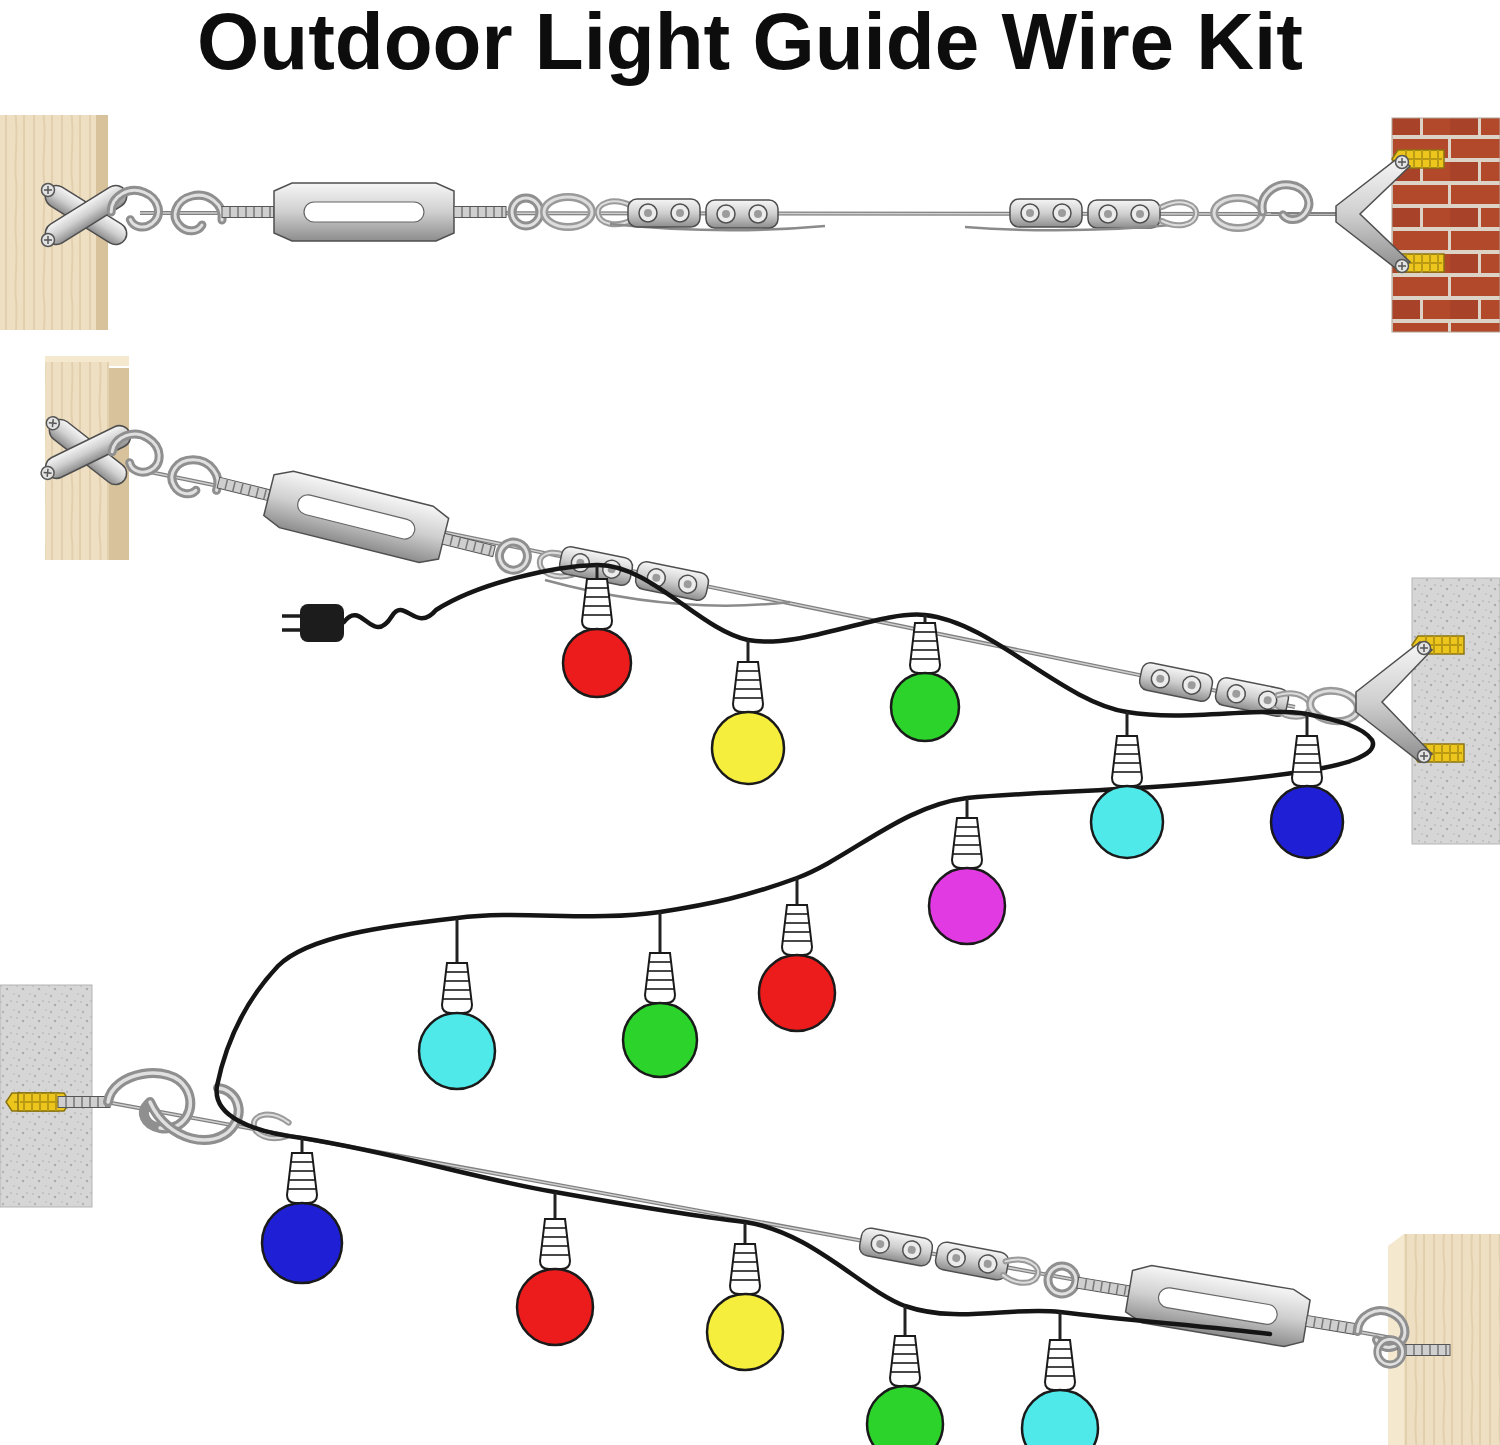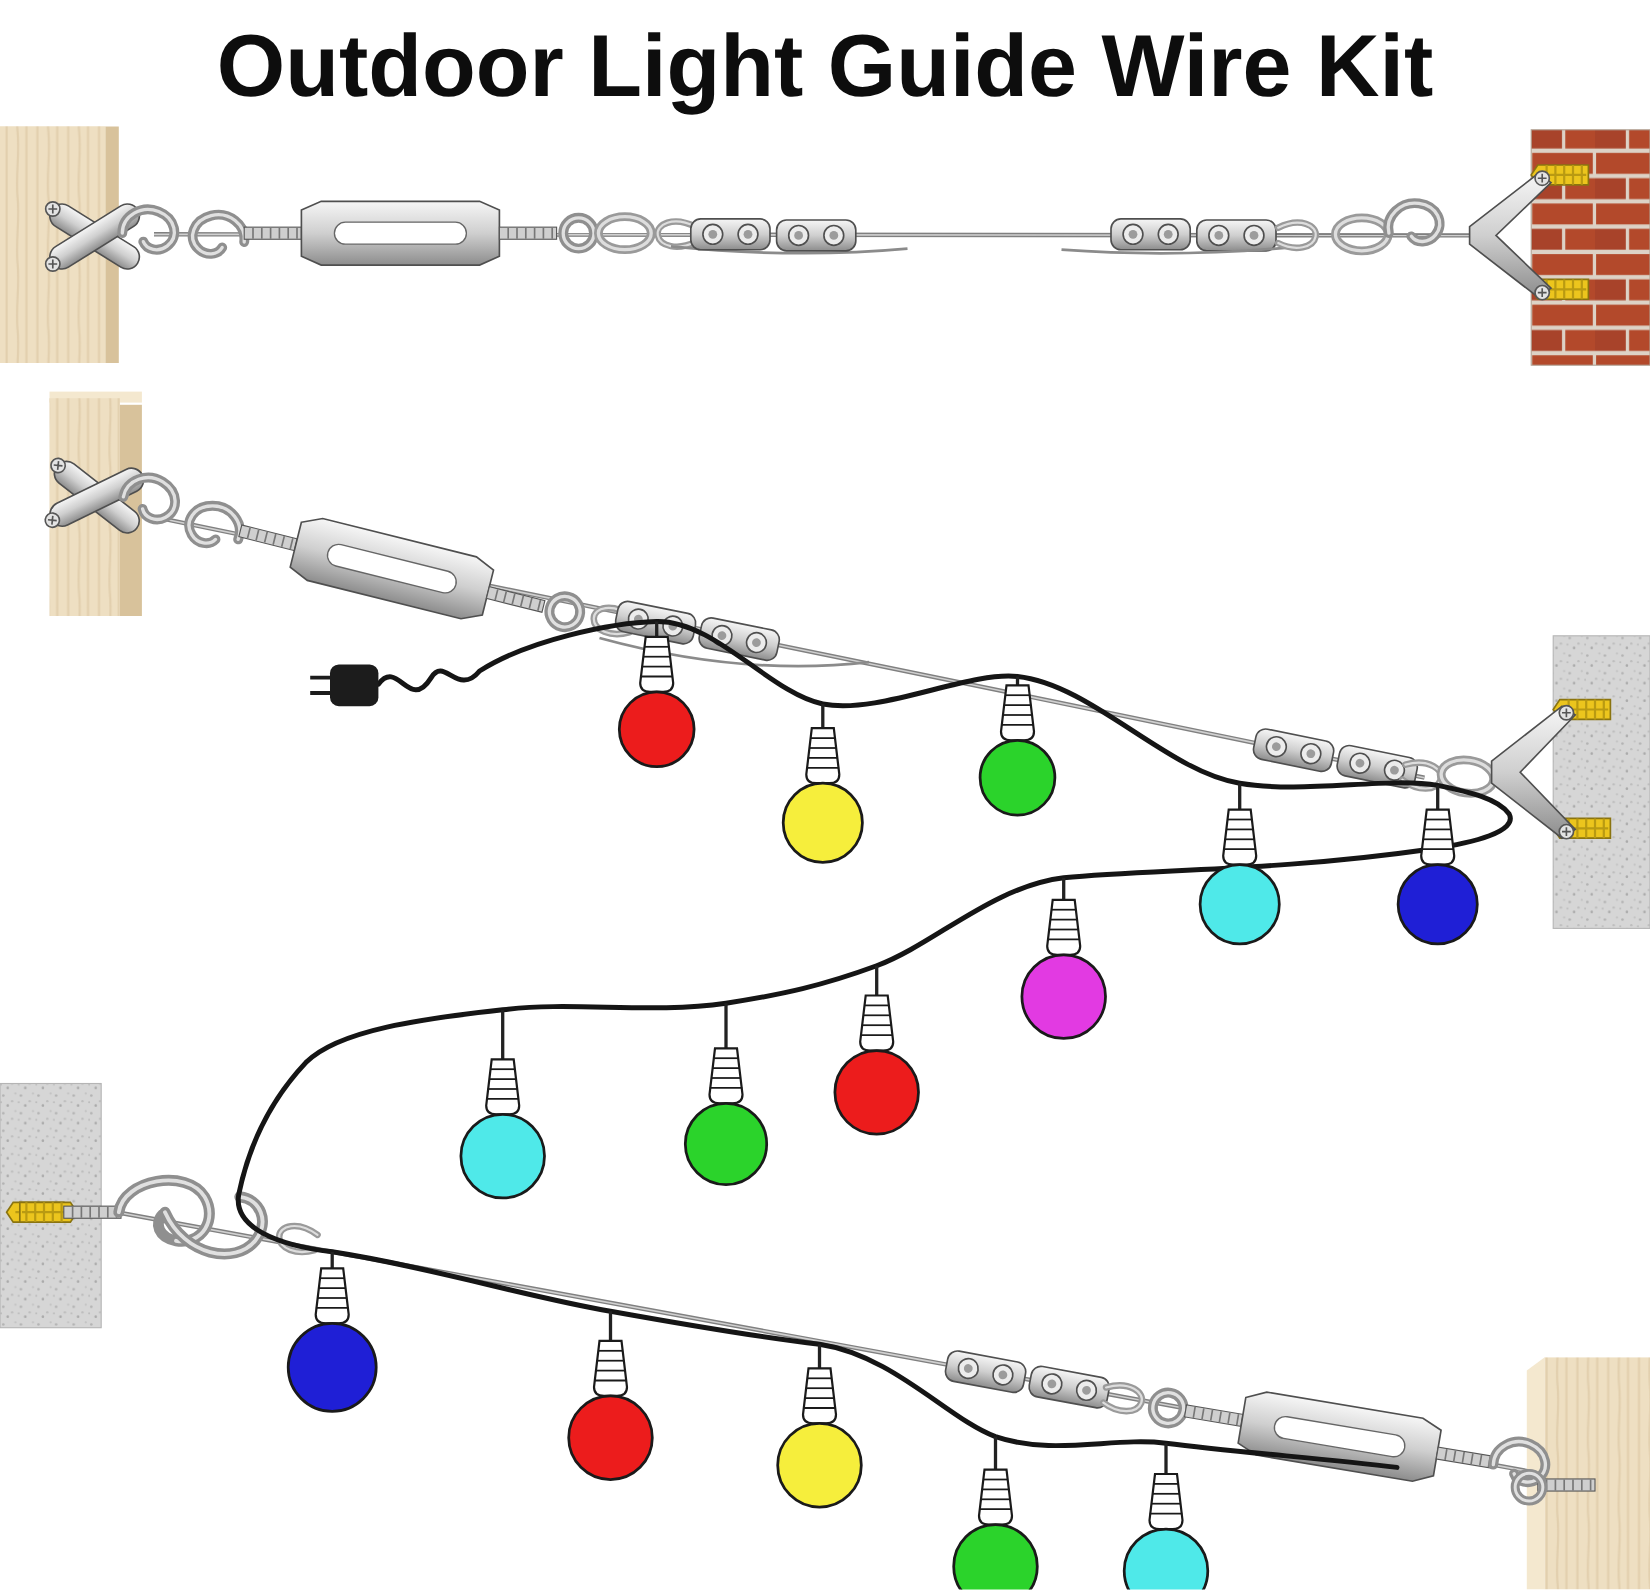--- a/index.html
+++ b/index.html
@@ -1,21 +1,21 @@
 <!DOCTYPE html>
 <html><head>
 <meta charset="utf-8">
 <style>
   html,body{margin:0;padding:0;}
   body{
     width:1500px;height:1445px;background:#ffffff;position:relative;
     font-family:"Liberation Sans",sans-serif;overflow:hidden;
   }
   .title{
-    position:absolute;top:20px;left:0;width:100%;
+    position:absolute;top:2px;left:0;width:100%;
     text-align:center;font-size:80px;font-weight:bold;
     color:#0d0d0d;line-height:1.0;letter-spacing:0px;z-index:5;
   }
   svg.scene{position:absolute;top:0;left:0;z-index:1;}
 </style>
 </head>
 <body>
 
 <div class="title">Outdoor Light Guide Wire Kit</div>
 

